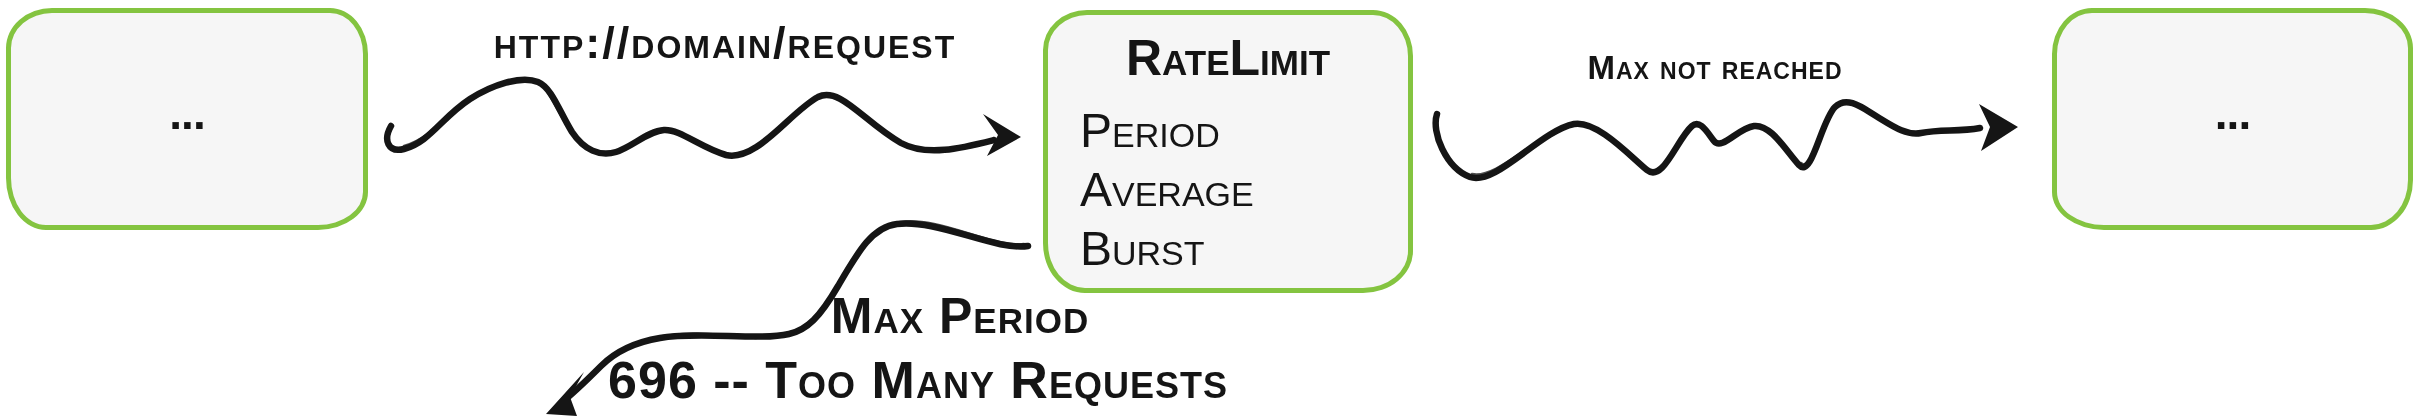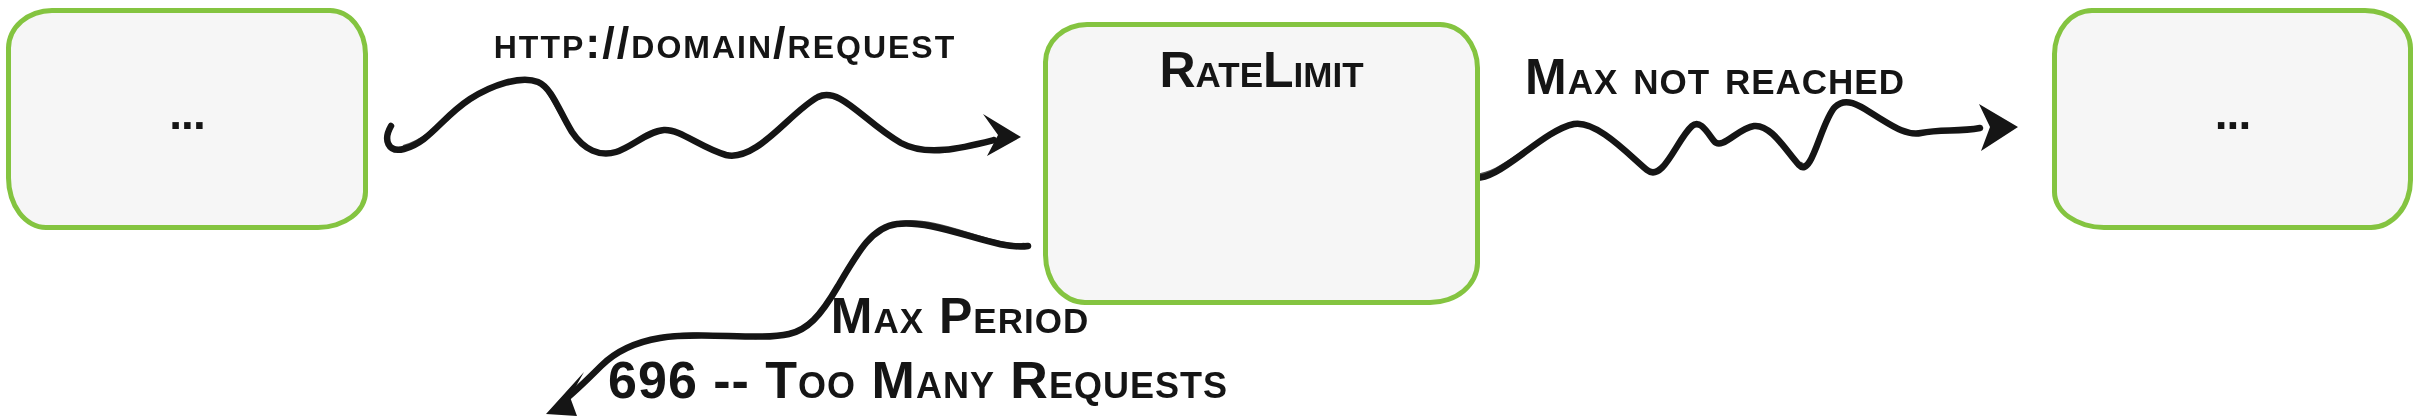--- a/index.html
+++ b/index.html
@@ -22,24 +22,23 @@
   }
   .node-left{
     left:6px;top:8px;width:362px;height:222px;
     border-radius:46px 38px 50px 40px / 40px 46px 38px 52px;
   }
   .node-right{
     left:2052px;top:8px;width:361px;height:222px;
     border-radius:40px 48px 42px 52px / 46px 40px 50px 38px;
   }
   .node-center{
-    left:1043px;top:10px;width:437px;height:283px;
+    left:1043px;top:10px;width:370px;height:283px;
     border-radius:44px 40px 50px 42px / 40px 46px 42px 50px;
     display:block;
-    margin-top:12px;
   }
   .dots{
     font-size:46px;font-weight:900;letter-spacing:-1px;line-height:1;
     transform:translateY(-6px);
     color:var(--ink);
   }
   .rl-title{
     position:absolute;left:0;right:0;top:16px;
     text-align:center;
     font-size:50px;line-height:1.1;
@@ -52,21 +51,21 @@
     font-variant:small-caps;font-weight:500;
   }
   .rl-items div{white-space:nowrap;}
   .edge-label{
     position:absolute;
     font-variant:small-caps;font-weight:600;
     text-align:center;white-space:nowrap;line-height:1.1;
     color:var(--ink);
   }
   .lbl-request{left:395px;width:660px;top:18px;font-size:45px;letter-spacing:2px;}
-  .lbl-max-not-reached{left:1430px;width:570px;top:50px;font-size:50px;letter-spacing:1px;}
+  .lbl-max-not-reached{left:1430px;width:570px;top:50px;font-size:33px;letter-spacing:1px;}
   .lbl-max-reached{left:700px;width:520px;top:289px;font-size:50px;letter-spacing:1px;}
   .lbl-429{left:598px;width:640px;top:352px;font-size:52px;letter-spacing:1px;}
   svg.arrows{position:absolute;left:0;top:0;pointer-events:none;}
   .ink{stroke:var(--ink);fill:none;stroke-linecap:round;stroke-linejoin:round;}
   .ink-main{stroke-width:6.5px;}
   .ink-rough{stroke-width:2.5px;opacity:.75;}
   .head{fill:var(--ink);stroke:none;}
 </style>
 </head>
 <body>
@@ -104,20 +103,25 @@
     <path class="head" d="M546,414 L584,372 L570,397 L577,416 Z"></path>
   </g>
 </svg>
 
 <div class="node node-left">
   <span class="dots">...</span>
 </div>
 
 <div class="node node-center">
   <div class="rl-title">RateLimit</div>
+  <div class="rl-items">
+    <div>Period</div>
+    <div>Average</div>
+    <div>Burst</div>
+  </div>
 </div>
 
 <div class="node node-right">
   <span class="dots">...</span>
 </div>
 
 <div class="edge-label lbl-request">http://domain/request</div>
 
 <div class="edge-label lbl-max-not-reached">Max not reached</div>
 

